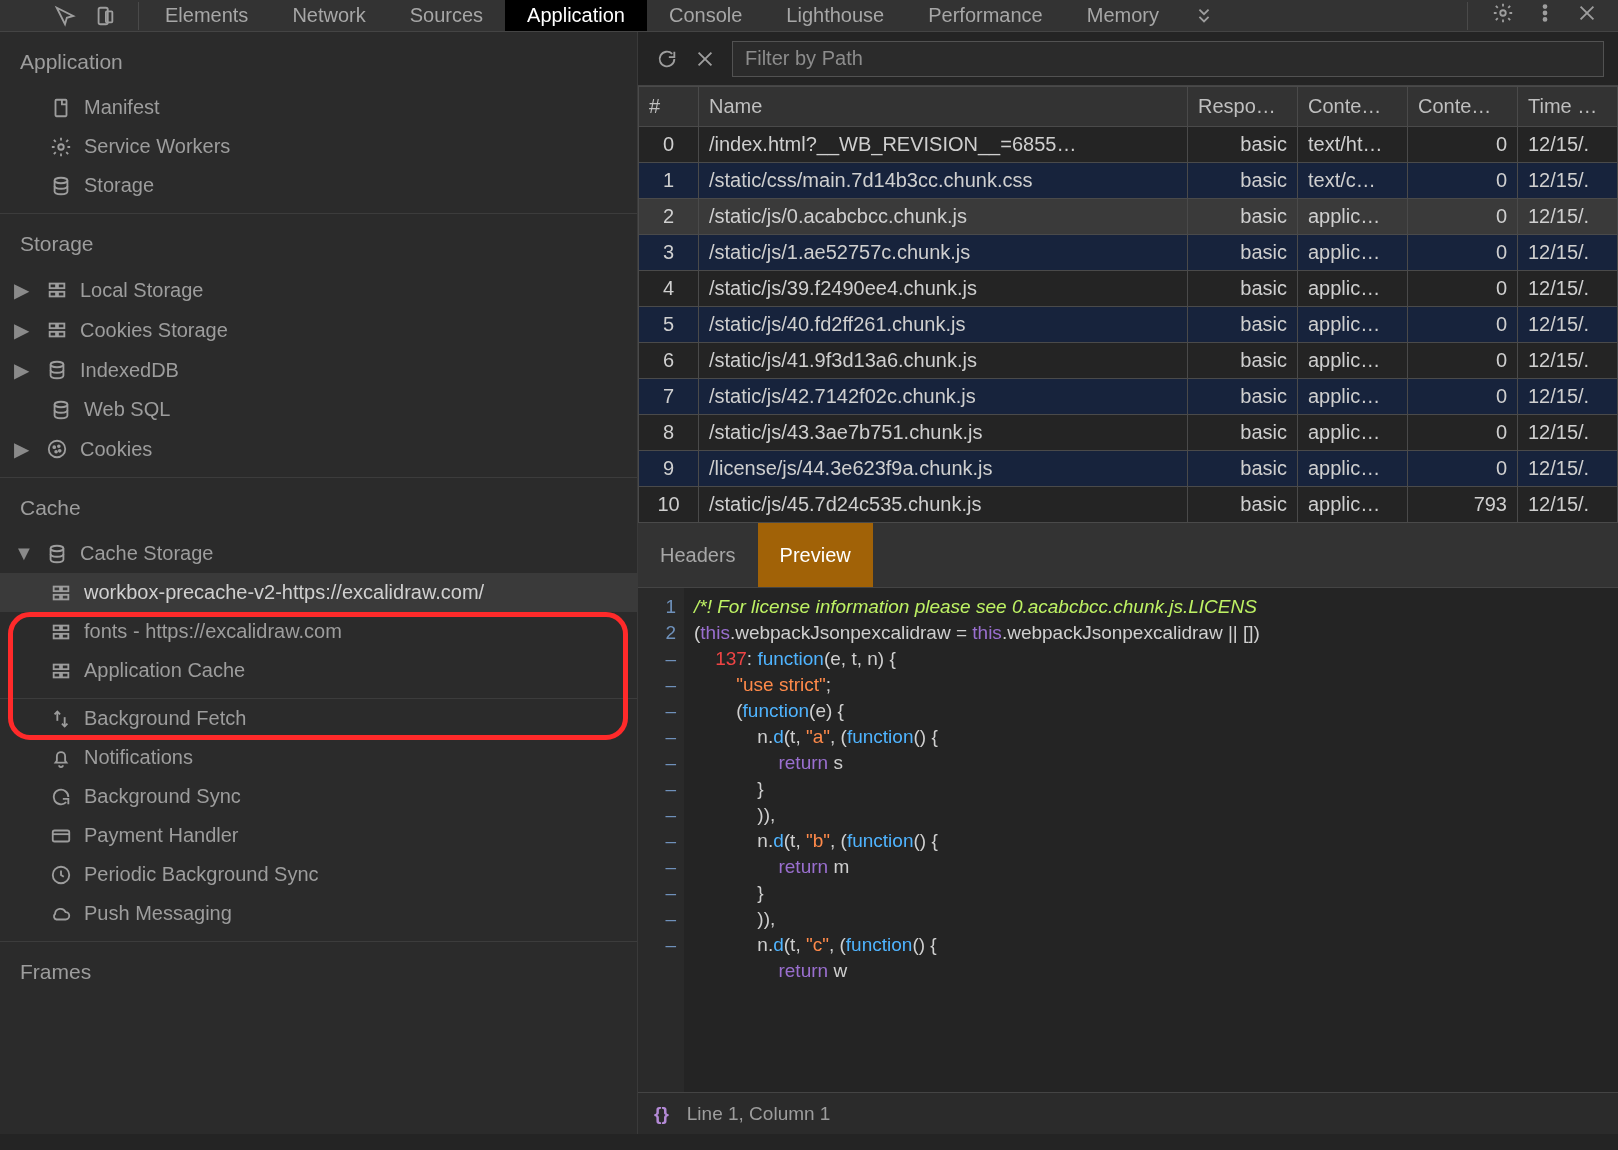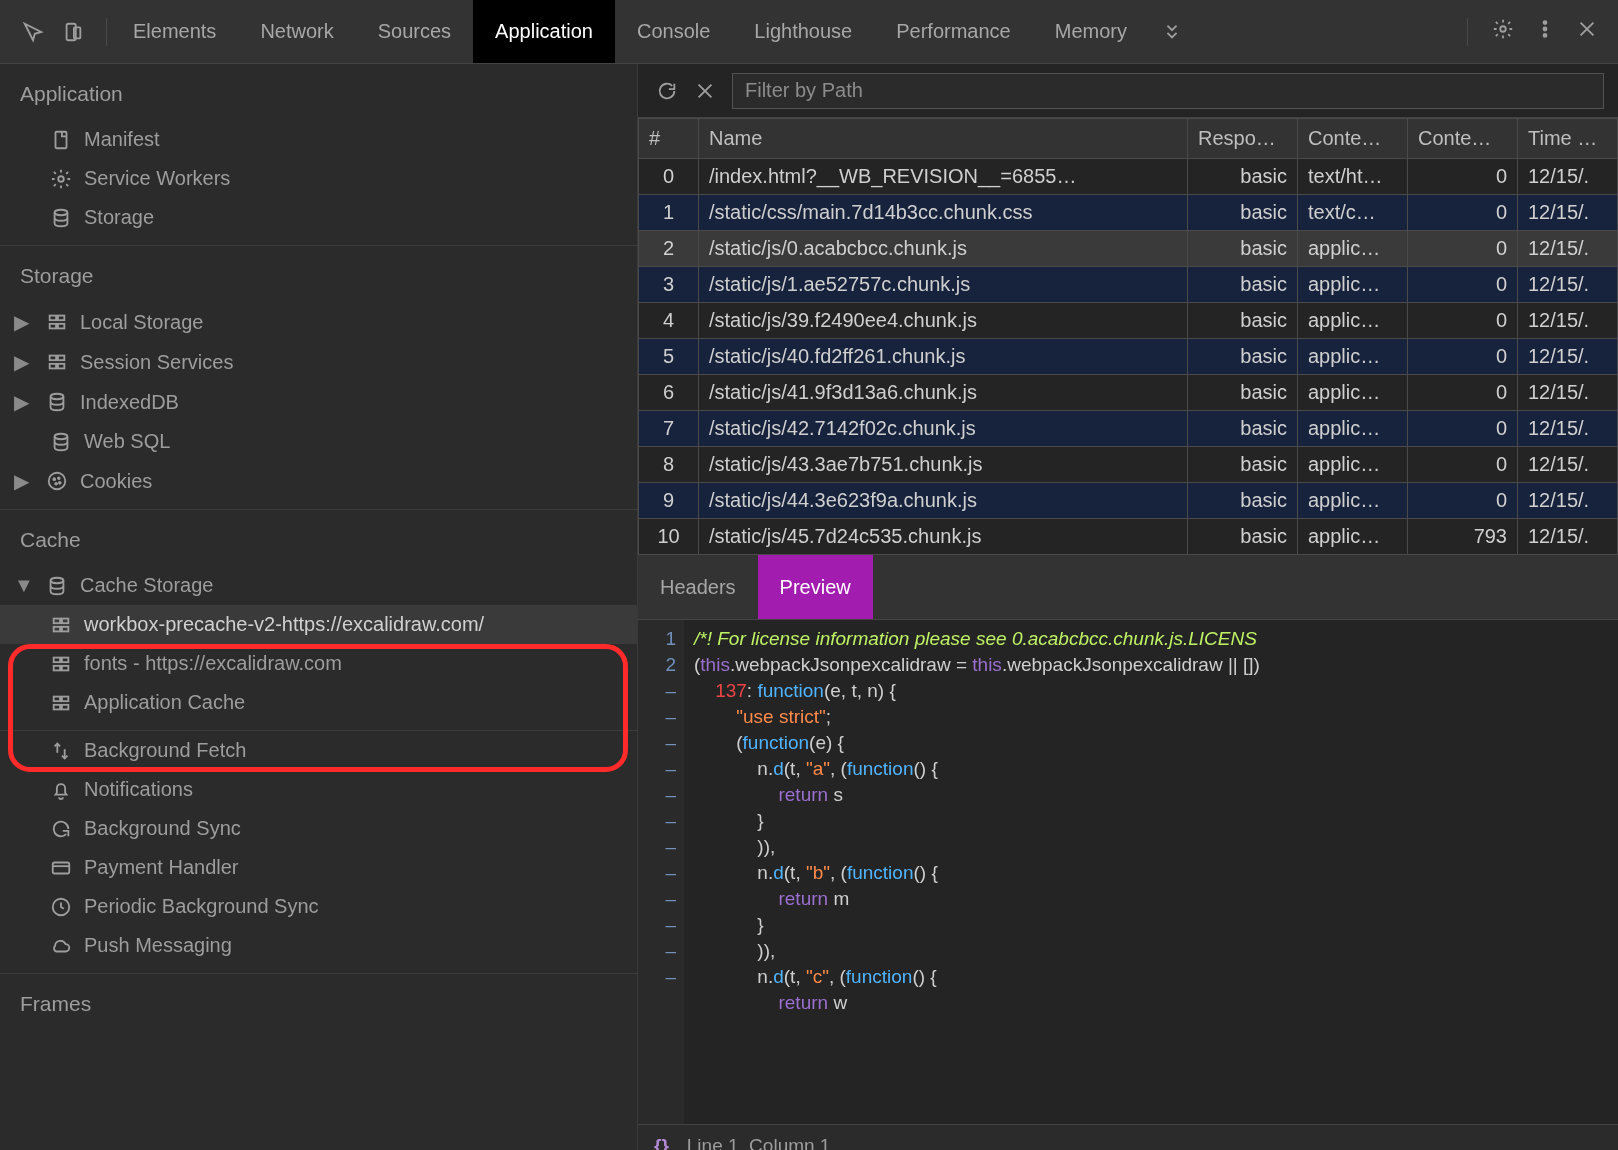--- a/index.html
+++ b/index.html
@@ -1,19 +1,19 @@
 <!DOCTYPE html>
 <html><head>
 <meta charset="utf-8">
 <style>
   * { box-sizing: border-box; font-family: "Segoe UI", Helvetica, Arial, sans-serif; }
   body { margin:0; background:#242424; color:#b0b0b0; width:1618px; height:1150px; overflow:hidden; }
 
   
-  .topbar { display:flex; align-items:center; height:64px; background:#333333; border-bottom:1px solid #444; }
+  .topbar { display:flex; align-items:center; height:32px; background:#333333; border-bottom:1px solid #444;padding-left:32px; }
   .topbar .leading-icons { display:flex; gap:18px; padding:0 18px 0 22px; }
   .tabs { display:flex; align-items:stretch; height:100%; }
   .tab { display:flex; align-items:center; padding:0 22px; font-size:20px; color:#a7a7a7; cursor:pointer; }
   .tab.active { background:#000; color:#fff; }
   .topbar .trailing { margin-left:auto; display:flex; gap:20px; padding-right:20px; }
   .vsep { width:1px; height:28px; background:#4a4a4a; margin:0 4px; align-self:center; }
   .ico { display:inline-flex; align-items:center; justify-content:center; width:22px; height:22px; color:#9e9e9e; }
   .ico svg { width:22px; height:22px; stroke:currentColor; fill:none; stroke-width:2; }
 
   
@@ -45,21 +45,21 @@
   table.cache th { background:#333333; font-weight:400; color:#bfbfbf; height:40px; }
   table.cache td.num { text-align:right; }
   table.cache tbody tr:nth-child(odd) td { background:#242424; }
   table.cache tbody tr:nth-child(even) td { background:#17233c; }
   table.cache tbody tr.sel td { background:#3a3a3a; }
   .tablewrap { overflow:auto; }
 
   
   .subtablrow { display:flex; align-items:center; height:65px; border-bottom:1px solid #444; background:#333333; }
   .subtab { padding:0 22px; height:100%; display:flex; align-items:center; font-size:20px; color:#a7a7a7; cursor:pointer; }
-  .subtab.active { background:#a21caf; color:#fff; }
+  .subtab.active { background:#a16207; color:#fff; }
   .source { flex:1; display:flex; overflow:hidden; font-family: Menlo, Consolas, monospace; font-size:19px; line-height:26px; }
   .gutter { background:#2a2a2a; color:#6f91bb; text-align:right; padding:6px 8px 0; width:46px; user-select:none; }
   .gutter div { height:26px; }
   .code { flex:1; padding:6px 0 0 10px; color:#cfcfcf; white-space:pre; overflow:hidden; }
   .c-comment { color:#bef264; font-style:italic; }
   .c-kw  { color:#9a6fcf; }
   .c-fn  { color:#4fb4ff; }
   .c-s   { color:#ff8a4a; }
   .c-n   { color:#ef4444; }
 
@@ -174,21 +174,21 @@
         <div class="item">
           <span class="tree-arrow">▶</span>
           <span class="tico">
             <svg viewBox="0 0 24 24">
               <rect x="4" y="5" width="7" height="5"></rect>
               <rect x="13" y="5" width="7" height="5"></rect>
               <rect x="4" y="14" width="7" height="5"></rect>
               <rect x="13" y="14" width="7" height="5"></rect>
             </svg>
           </span>
-          <span>Session Services</span>
+          <span>Cookies Storage</span>
         </div>
         <div class="item">
           <span class="tree-arrow">▶</span>
           <span class="tico">
             <svg viewBox="0 0 24 24">
               <ellipse cx="12" cy="6" rx="7" ry="3"></ellipse>
               <path d="M5 6v12c0 1.7 3.1 3 7 3s7-1.3 7-3V6"></path>
               <path d="M5 12c0 1.7 3.1 3 7 3s7-1.3 7-3"></path>
             </svg>
           </span>
@@ -428,21 +428,21 @@
             <tr>
               <td style="text-align: center;">8</td>
               <td>/static/js/43.3ae7b751.chunk.js</td>
               <td class="num">basic</td>
               <td>applic…</td>
               <td class="num">0</td>
               <td>12/15/.</td>
             </tr>
             <tr>
               <td style="text-align: center;">9</td>
-              <td>/static/js/44.3e623f9a.chunk.js</td>
+              <td>/license/js/44.3e623f9a.chunk.js</td>
               <td class="num">basic</td>
               <td>applic…</td>
               <td class="num">0</td>
               <td>12/15/.</td>
             </tr>
             <tr>
               <td style="text-align: center;">10</td>
               <td>/static/js/45.7d24c535.chunk.js</td>
               <td class="num">basic</td>
               <td>applic…</td>

